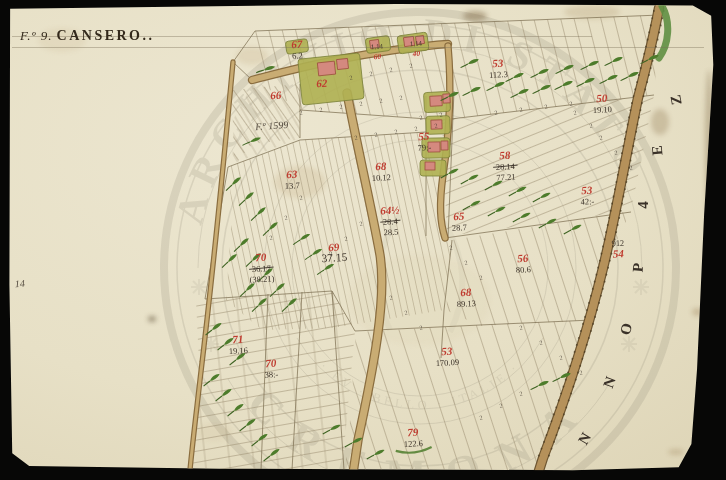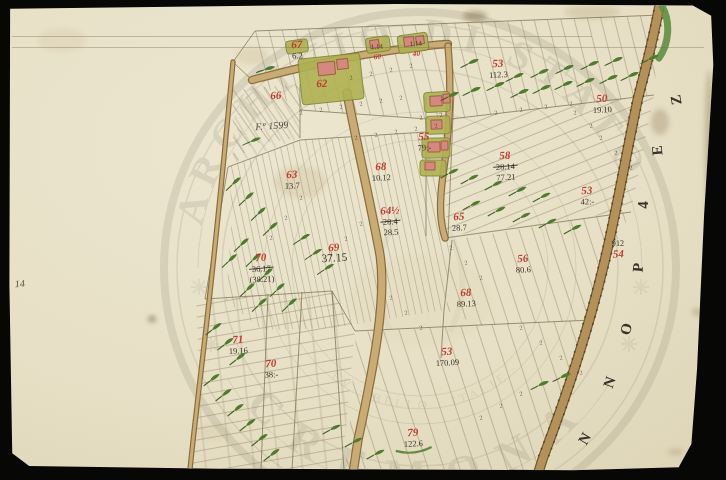--- a/index.html
+++ b/index.html
@@ -561,15 +561,19 @@
           <text x="589" y="441" font-size="15" font-weight="bold" fill="#3a3128" transform="rotate(-60 589 441)">N</text>
         </g>
         <g text-anchor="middle">
           <text x="272" y="129" font-size="10" font-style="italic" fill="#3a3128" opacity="0.85" transform="rotate(-4 272 129)">F.º 1599</text>
           <text x="20" y="287" font-size="10" font-style="italic" fill="#3a3128" opacity="0.85" transform="rotate(-4 20 287)">14</text>
         </g>
       </svg>
 
     <div class="rule rule1"></div>
     <div class="rule rule2"></div>
+    <div class="title">
+      <span class="prefix">F.º 9.</span>
+      <span class="name">CANSERO..</span>
+    </div>
 
   </div>
 </div>
 
 </body></html>

